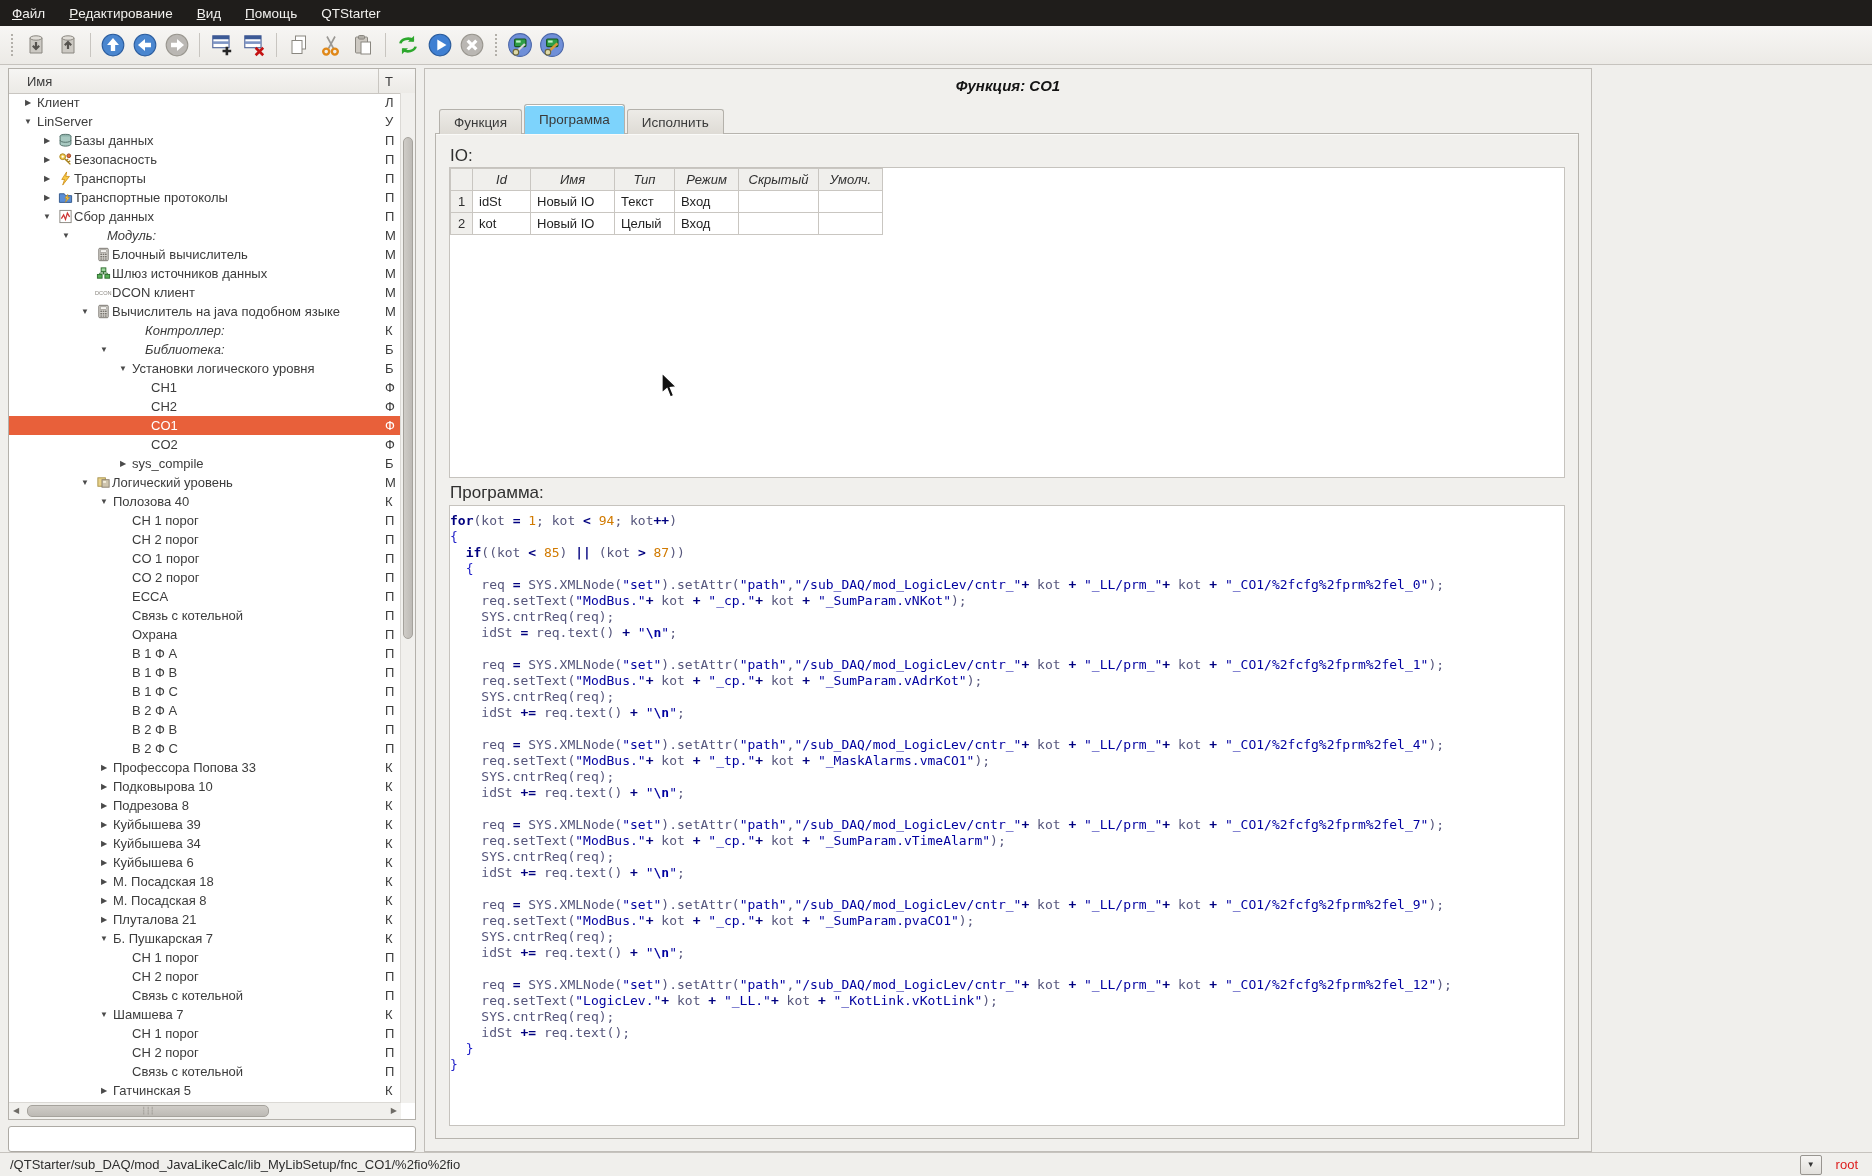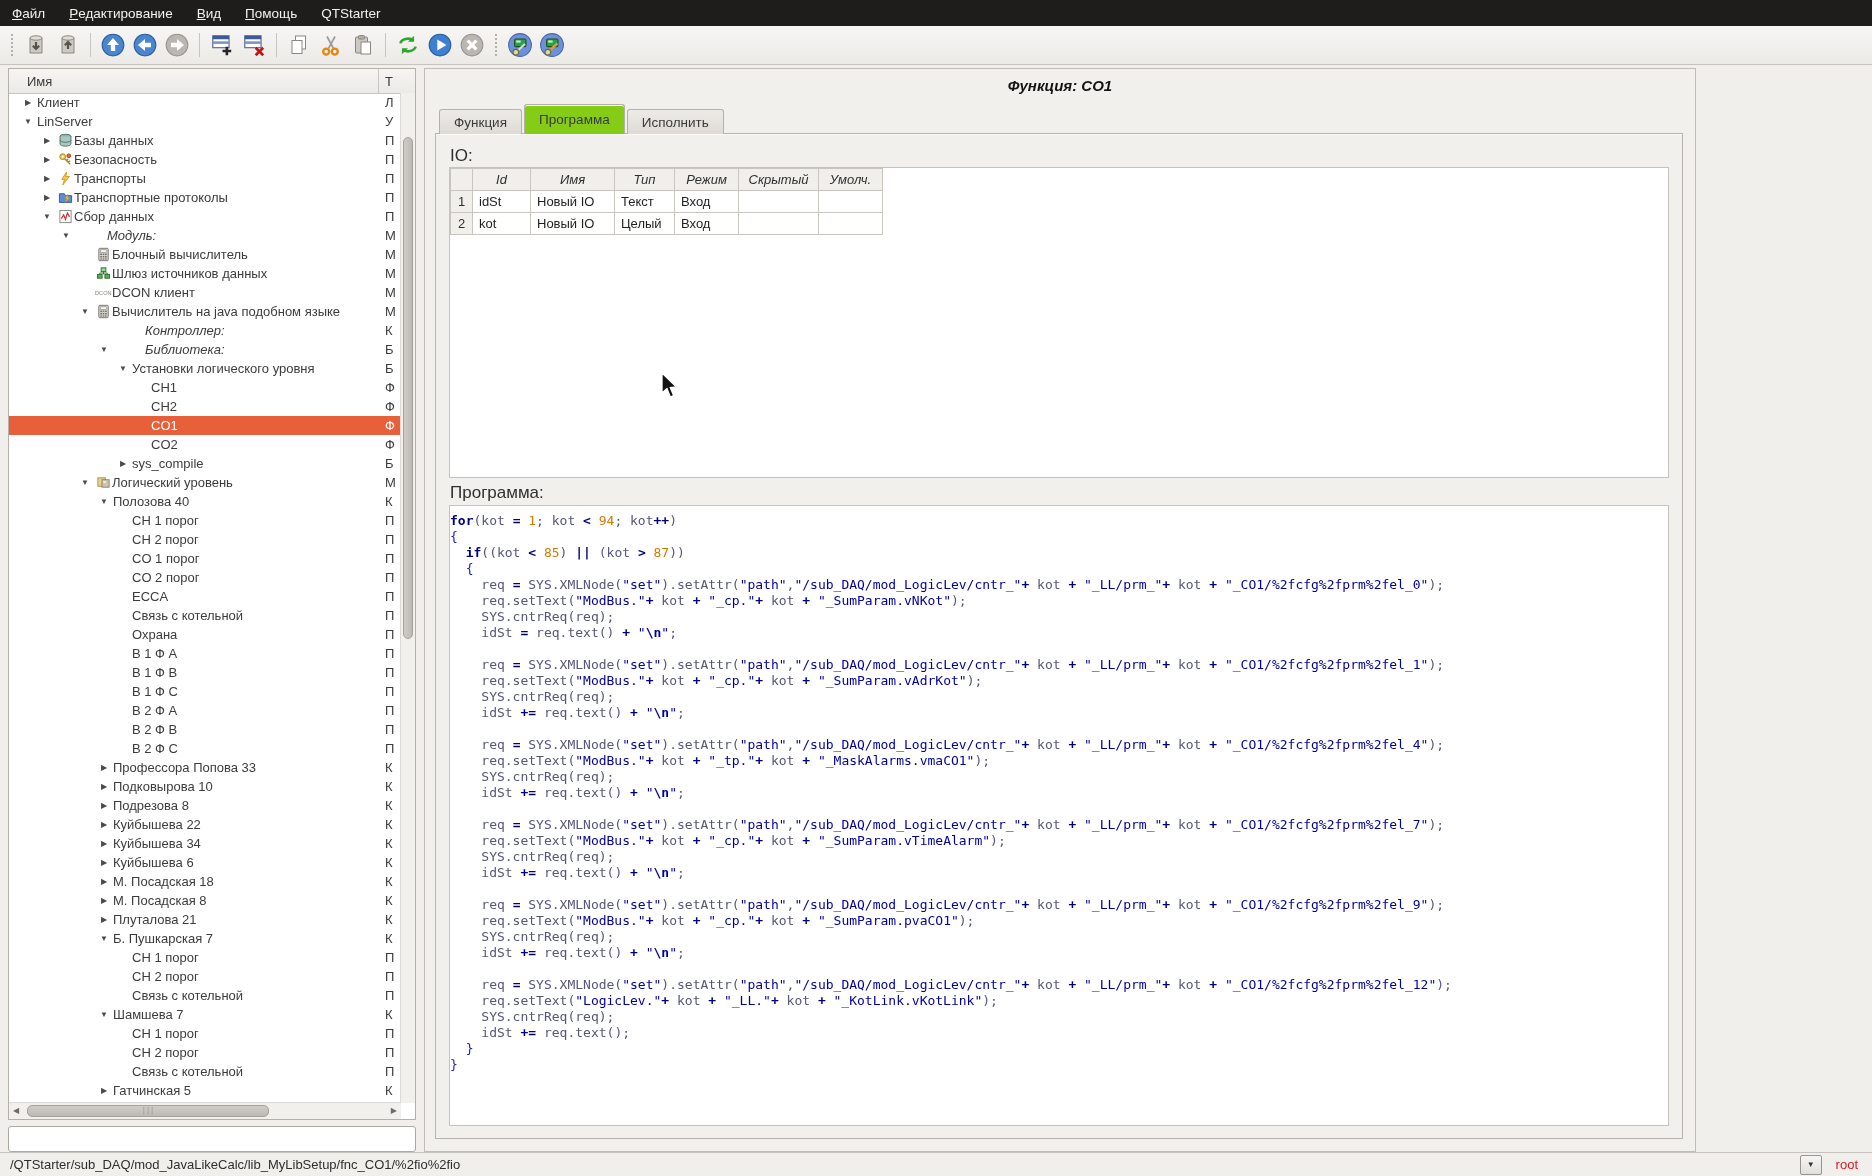--- a/index.html
+++ b/index.html
@@ -37,29 +37,29 @@
           border:1px solid #a5a29c;border-radius:6px;}
   .hscroll{position:absolute;left:0;right:14px;bottom:0;height:16px;background:#f1f0ed;border-top:1px solid #dbd9d5;}
   .hthumb{position:absolute;left:18px;top:2px;width:240px;height:10px;background:linear-gradient(#cfccc7,#bdbab5);
           border:1px solid #a5a29c;border-radius:5px;text-align:center;font-size:7px;line-height:9px;color:#8a8780;}
   .harrow{position:absolute;top:2px;font-size:8px;color:#6e6b66;line-height:12px;}
   .harrow.left{left:4px;} .harrow.right{right:4px;}
   .tree-filter{position:absolute;left:8px;top:1126px;width:408px;height:26px;box-sizing:border-box;
                border:1px solid #adaaa4;border-radius:3px;background:#fff;font-size:13px;padding:0 6px;
                font-family:"Liberation Sans",sans-serif;}
   
-  .main-panel{position:absolute;left:424px;top:68px;width:1272px;height:1084px;background:#f1f0ed;
+  .main-panel{position:absolute;left:424px;top:68px;width:1168px;height:1084px;background:#f1f0ed;
               border:1px solid #c0bdb8;box-sizing:border-box;}
   .page-title{position:absolute;top:8px;left:0;right:0;text-align:center;font-size:15px;font-weight:bold;
               font-style:italic;color:#141414;}
   .tabs{position:absolute;top:36px;left:14px;height:29px;display:flex;align-items:flex-end;z-index:3;}
   .tab{height:24px;padding:0 14px;display:flex;align-items:center;font-size:13.5px;color:#3a3a3a;
        background:linear-gradient(#edebe7,#dedbd5);border:1px solid #b4b1ab;border-bottom:none;
        border-radius:3px 3px 0 0;margin-right:2px;}
-  .tab.active{height:29px;background:#84cc16;box-shadow:inset 0 1px 0 #ffffff;position:relative;z-index:4;text-align:center;}
+  .tab.active{height:29px;background:#7dd3fc;box-shadow:inset 0 1px 0 #ffffff;position:relative;z-index:4;text-align:center;}
   .pane{position:absolute;left:10px;right:12px;top:64px;bottom:12px;border:1px solid #b7b4ae;background:#f1f0ed;
         box-shadow:inset 0 1px 0 #fafaf8;}
   .io-label,.prog-label{position:absolute;left:14px;font-size:17px;color:#2f2f2f;}
   .io-label{top:12px;}
   .io-widget{position:absolute;left:13px;right:13px;top:33px;height:309px;background:#fff;border:1px solid #c6c3be;}
   table.io{border-collapse:collapse;}
   table.io th,table.io td{border:1px solid #c9c6c1;font-size:13px;font-weight:normal;height:22px;
         padding:1px 6px;box-sizing:border-box;text-align:left;}
   table.io th{background:#f0efec;text-align:center;color:#2f2f2f;font-style:italic;}
   table.io td{background:#fff;color:#1f1f1f;}
@@ -557,21 +557,21 @@
         </div>
         <div class="tree-row">
           <span style="width:86px;flex:none"></span>
           <span class="arrow">▶</span>
           <span class="tlabel">Подрезова 8</span>
           <span class="letter">К</span>
         </div>
         <div class="tree-row">
           <span style="width:86px;flex:none"></span>
           <span class="arrow">▶</span>
-          <span class="tlabel">Куйбышева 22</span>
+          <span class="tlabel">Куйбышева 39</span>
           <span class="letter">К</span>
         </div>
         <div class="tree-row">
           <span style="width:86px;flex:none"></span>
           <span class="arrow">▶</span>
           <span class="tlabel">Куйбышева 34</span>
           <span class="letter">К</span>
         </div>
         <div class="tree-row">
           <span style="width:86px;flex:none"></span>

